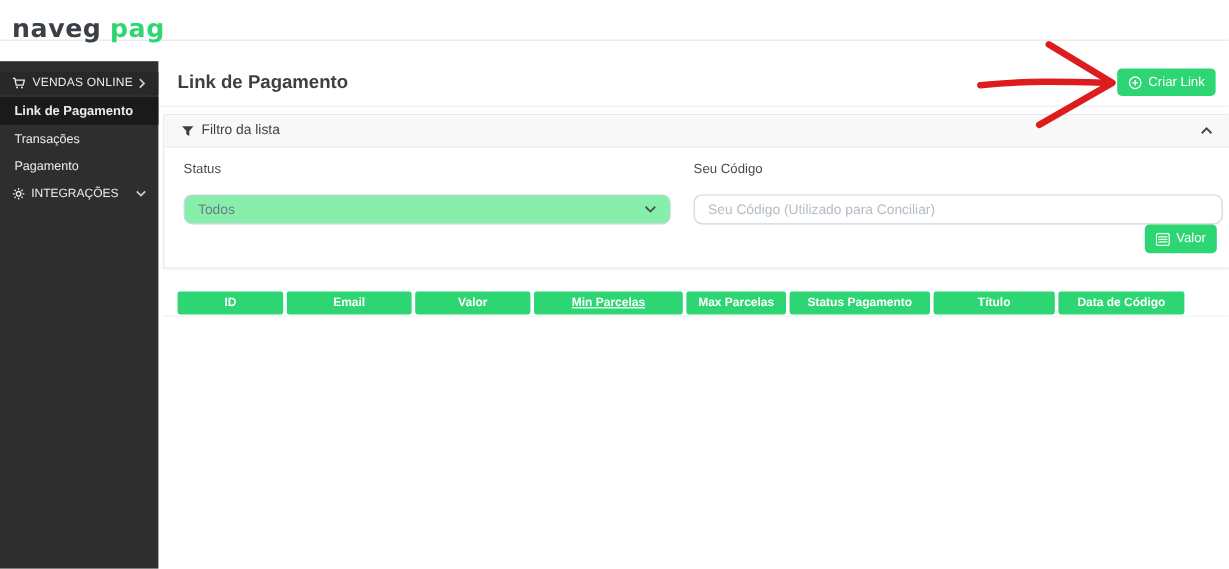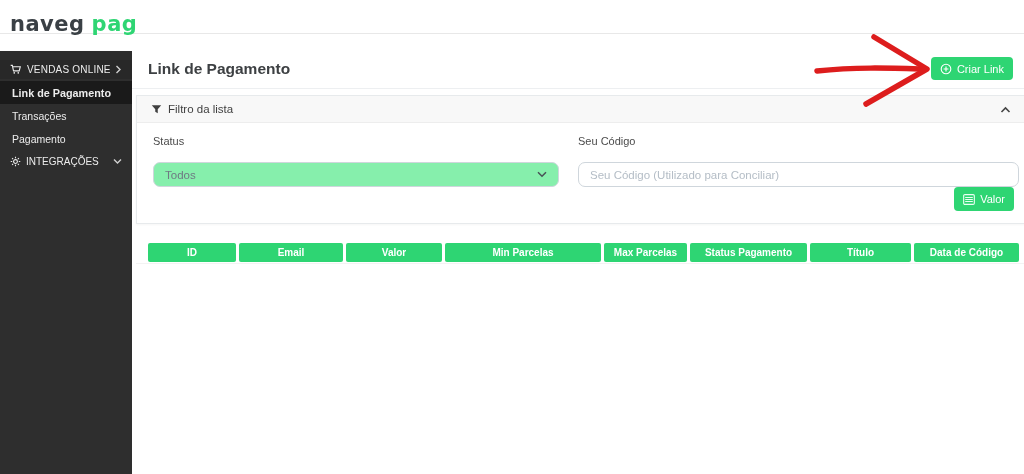--- a/index.html
+++ b/index.html
@@ -106,21 +106,21 @@
   
   .table-head { position:absolute; top:243px; left:148px; display:flex; gap:3px; z-index:2; }
   .th {
     background:#2ed573; color:#fff; height:19px; border-radius:2px;
     font-size:10px; font-weight:600;
     display:flex; align-items:center; justify-content:center;
   }
   .th:nth-child(1){ width:88px; }
   .th:nth-child(2){ width:104px; }
   .th:nth-child(3){ width:96px; }
-  .th:nth-child(4){ width:156px; }
+  .th:nth-child(4){ width:124px;text-decoration:underline; }
   .th:nth-child(5){ width:83px; }
   .th:nth-child(6){ width:117px; }
   .th:nth-child(7){ width:101px; }
   .th:nth-child(8){ width:105px; }
   .table-underline { position:absolute; top:263px; left:136px; right:0; border-top:1px solid #f3f3f3; }
 
   
   .arrow-annotation { position:absolute; top:0; left:0; pointer-events:none; z-index:40; }
 </style>
 </head>

